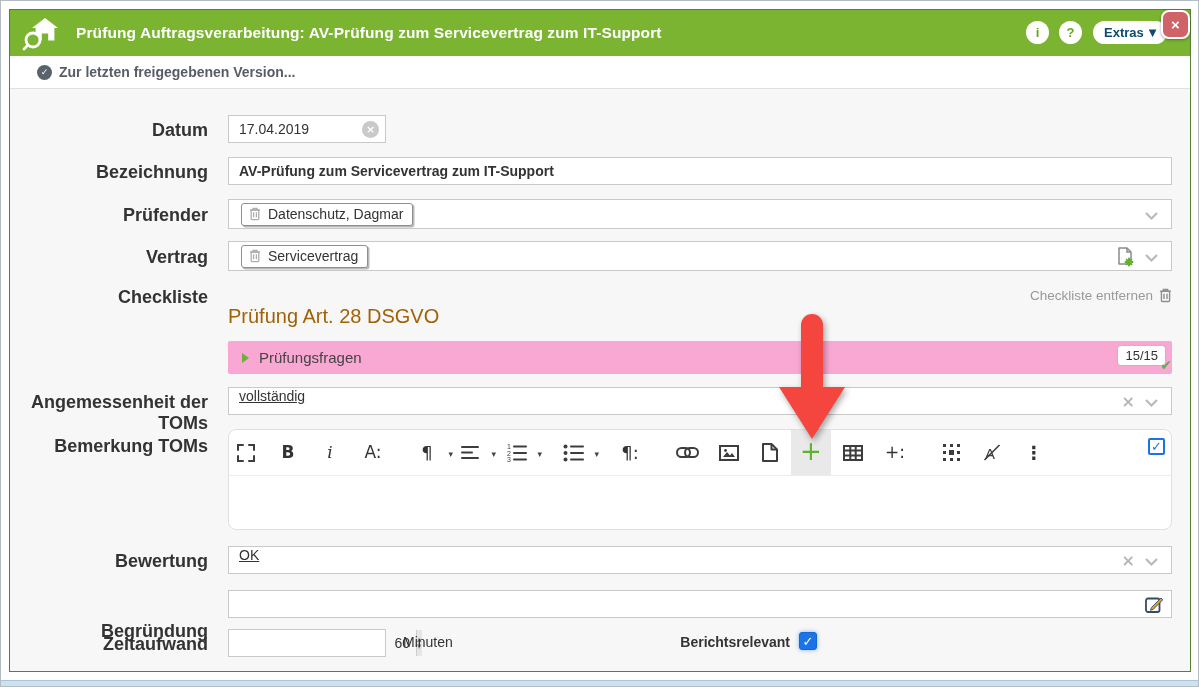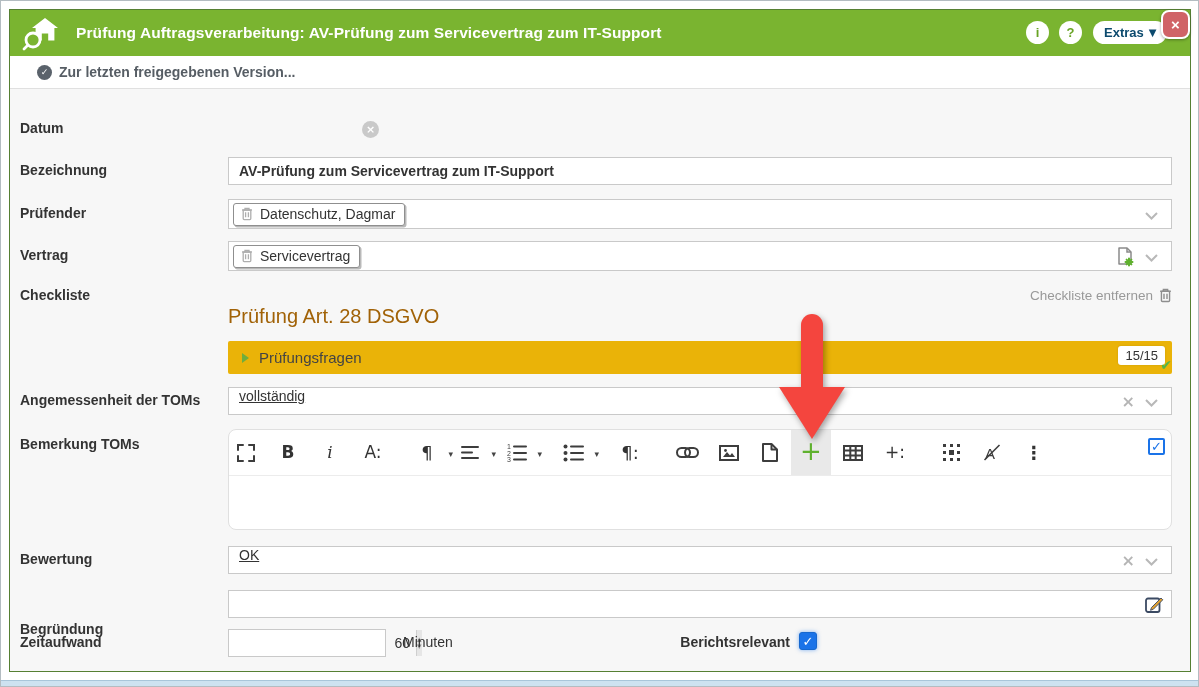--- a/index.html
+++ b/index.html
@@ -32,44 +32,44 @@
   
   .subhdr { position:absolute; left:0; top:46px; right:0; height:33px; background:#fff;
          border-bottom:1px solid #e0e0e0; display:flex; align-items:center; }
   .ver-link { display:flex; align-items:center; gap:7px; margin-left:27px;
          color:#565d64; font-weight:700; font-size:14px; cursor:pointer; }
   .chk-circle { width:15px; height:15px; border-radius:50%; background:#5a626b; color:#fff;
          font-size:9px; font-weight:700; display:flex; align-items:center; justify-content:center;
          font-family:"DejaVu Sans",sans-serif; }
 
   
-  .row-label { position:absolute; left:10px; width:188px; text-align:left;
-         font-size:14px; font-weight:700; color:#333; }
+  .row-label { position:absolute; left:10px; width:188px; text-align:right;
+         font-size:18px; font-weight:700; color:#333; }
   .input, .selbox { position:absolute; background:#fff; border:1px solid #c9c9c9;
          font-size:14px; color:#333; padding:0 10px; height:28px;
          font-family:"Liberation Sans","DejaVu Sans",sans-serif; }
   .selbox { display:flex; align-items:flex-start;text-decoration:underline; }
   .input-bold { font-weight:700; }
   .clear-circle { position:absolute; width:17px; height:17px; border-radius:50%;
          background:#c9c9c9; color:#fff; font-size:11px; font-weight:700;
          display:flex; align-items:center; justify-content:center; cursor:pointer;
          font-family:"DejaVu Sans",sans-serif; }
   .chip-field { position:absolute; height:30px; background:#fff; border:1px solid #c9c9c9;
          display:flex; align-items:center; padding:0 8px 0 4px; }
   .chip { display:inline-flex; align-items:center; gap:7px; background:#fff;
          border:1px solid #8f8f8f; border-radius:3px; box-shadow:1.5px 1.5px 0 rgba(80,80,80,.4);
-         padding:2px 9px 3px 7px; font-size:14px; color:#333; cursor:pointer; }
+         padding:2px 9px 3px 7px; font-size:14px; color:#333; cursor:pointer;margin-left:8px; }
   .field-x { position:absolute; color:#b5b5b5; font-weight:700; font-size:16px; cursor:pointer;
          font-family:"DejaVu Sans",sans-serif; }
   .abs { position:absolute; }
   .remove-link { position:absolute; left:218px; width:944px; text-align:right; color:#999;
          font-size:13.5px; display:flex; justify-content:flex-end; align-items:center; gap:6px;
          cursor:pointer; }
   .heading { position:absolute; left:218px; font-size:20px; color:#a16207; }
-  .accordion { position:absolute; left:218px; width:944px; height:33px; background:#eab308;
+  .accordion { position:absolute; left:218px; width:944px; height:33px; background:#f9a8d4;
          border-radius:2px; display:flex; align-items:center; }
   .tri { width:0; height:0; border-top:5px solid transparent; border-bottom:5px solid transparent;
          border-left:7px solid #6fae3d; margin:0 10px 0 14px; }
   .acc-label { font-size:15px; color:#444; }
   .badge { position:absolute; right:7px; top:5px; background:#fff; border-radius:3px;
          padding:2px 7px; font-size:13px; color:#333; box-shadow:0 0 2px rgba(0,0,0,.15); }
   .badge-check { position:absolute; right:-7px; bottom:-8px; color:#52b54b; font-size:14px;
          font-weight:700; font-family:"DejaVu Sans",sans-serif; }
 
   
@@ -137,20 +137,21 @@
     </div>
 
     <div class="subhdr" data-name="dialog-subheader">
       <div class="ver-link" data-name="last-released-version-link">
         <span class="chk-circle" data-name="check-circle-icon">✓</span>
         <span data-name="version-link-label">Zur letzten freigegebenen Version...</span>
       </div>
     </div>
 
     <div class="row-label" style="top:110px" data-name="datum-label">Datum</div>
+    <input class="input abs" style="left: 218px; top: 105px; width: 158px; padding-right: 30px;" data-name="datum-input" value="17.04.2019">
     <div class="clear-circle" style="left:352px;top:111px" data-name="datum-clear-icon">×</div>
 
     <div class="row-label" style="top:152px" data-name="bezeichnung-label">Bezeichnung</div>
     <input class="input input-bold abs" style="left: 218px; top: 147px; width: 944px;" data-name="bezeichnung-input" value="AV-Prüfung zum Servicevertrag zum IT-Support">
 
     <div class="row-label" style="top:195px" data-name="pruefender-label">Prüfender</div>
     <div class="chip-field" style="left:218px;top:189px;width:944px" data-name="pruefender-select">
       <span class="chip" data-name="pruefender-chip">
         <svg width="12" height="14" viewBox="0 0 12 14" fill="none" stroke="#aeaeae" stroke-width="1.3" data-name="trash-icon">
           <path d="M1 3h10M4 3V1.4h4V3"></path>

